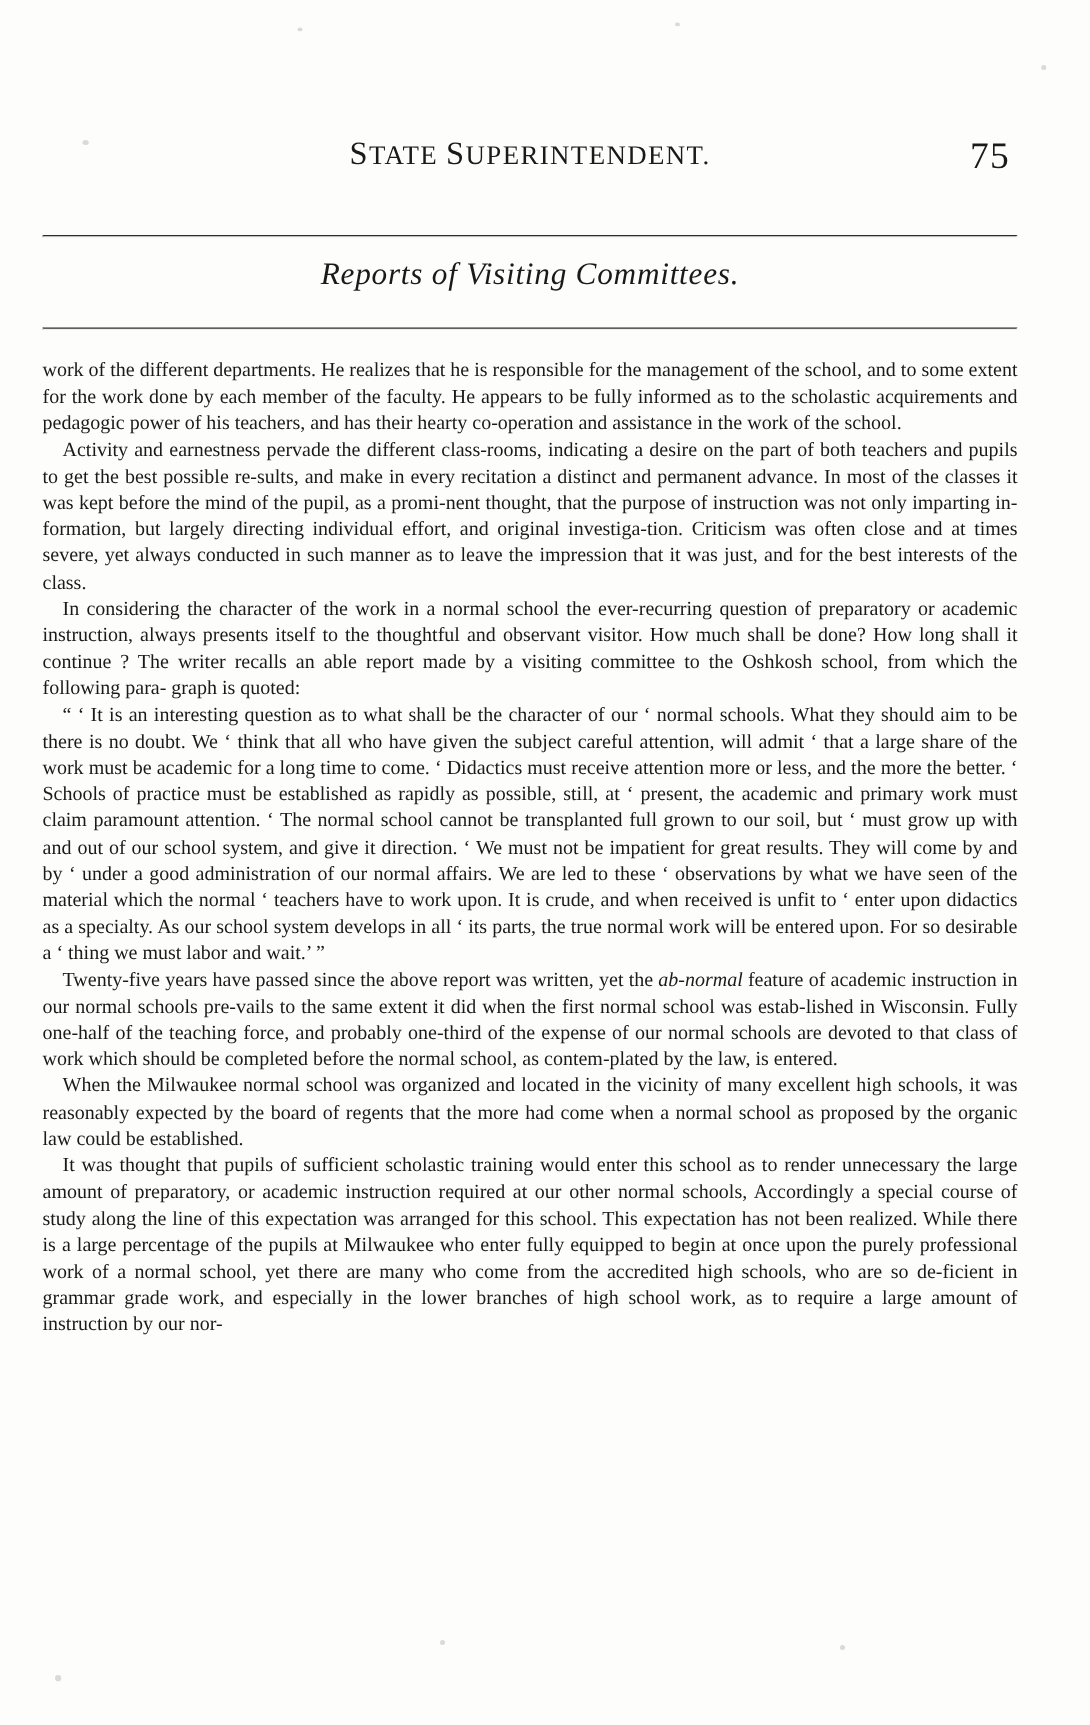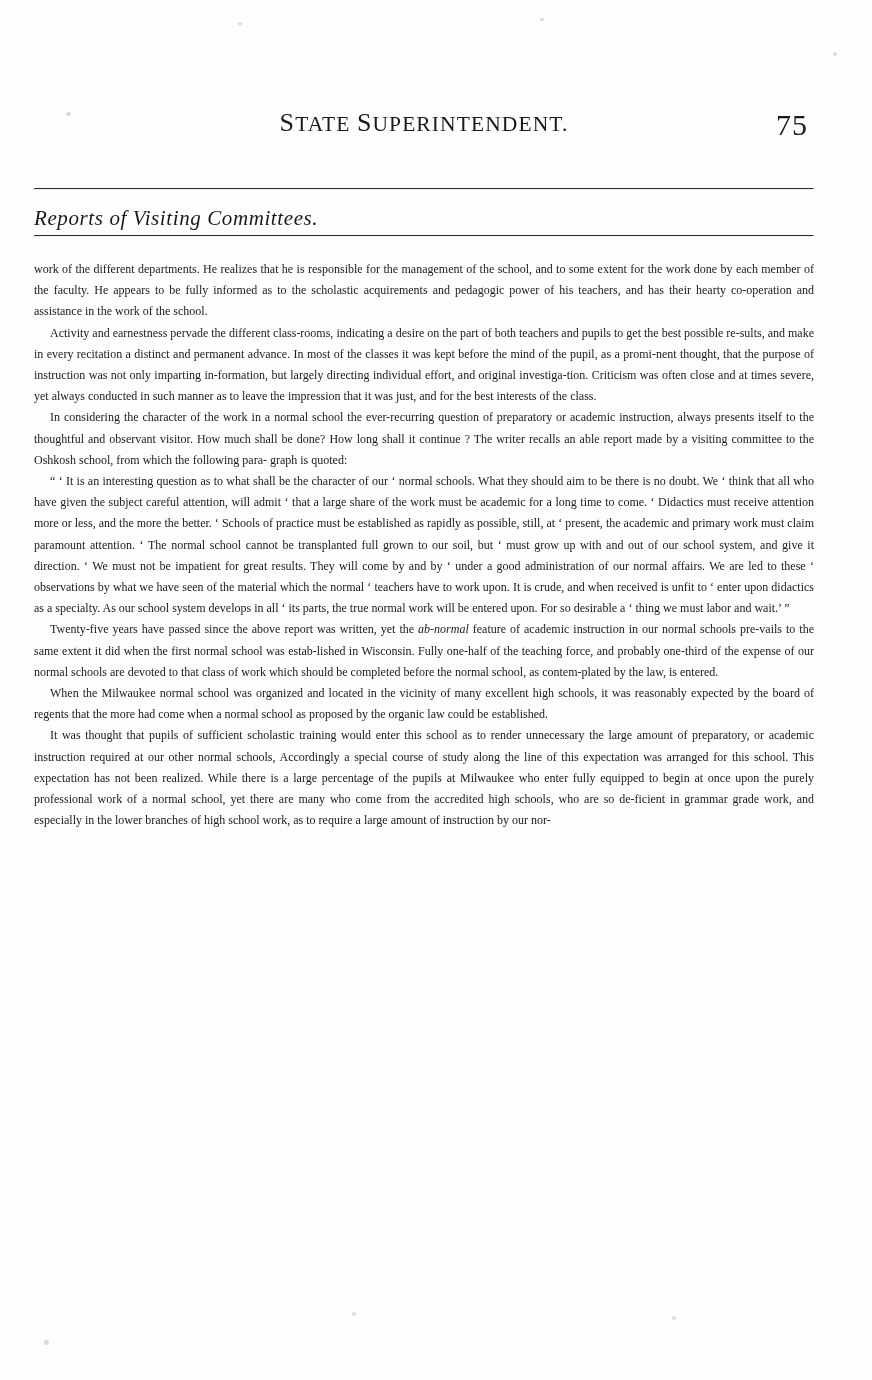--- a/index.html
+++ b/index.html
@@ -51,30 +51,30 @@
     font-size: 30px;
     letter-spacing: 1px;
   }
   .rule {
     border-top: 1px solid #2b2b2b;
     margin: 0;
   }
   .rule.top-rule { margin-top: 46px; }
   .rule.bottom-rule { margin-top: 0; }
   .section-head {
-    text-align: left;
+    text-align: center;
     font-family: "Liberation Serif", serif;
     font-style: italic;
-    font-size: 21px;
+    font-size: 25px;
     letter-spacing: 0.6px;
-    padding: 16px 0 4px 0;
+    padding: 16px 0 28px 0;
   }
   .body-text {
     margin-top: 22px;
-    font-size: 12px;
+    font-size: 16px;
     line-height: 21.2px;
     text-align: justify;
     text-justify: inter-word;
     hyphens: none;
   }
   .body-text p {
     margin: 0;
     text-indent: 16px;
   }
   .body-text p.noindent {

